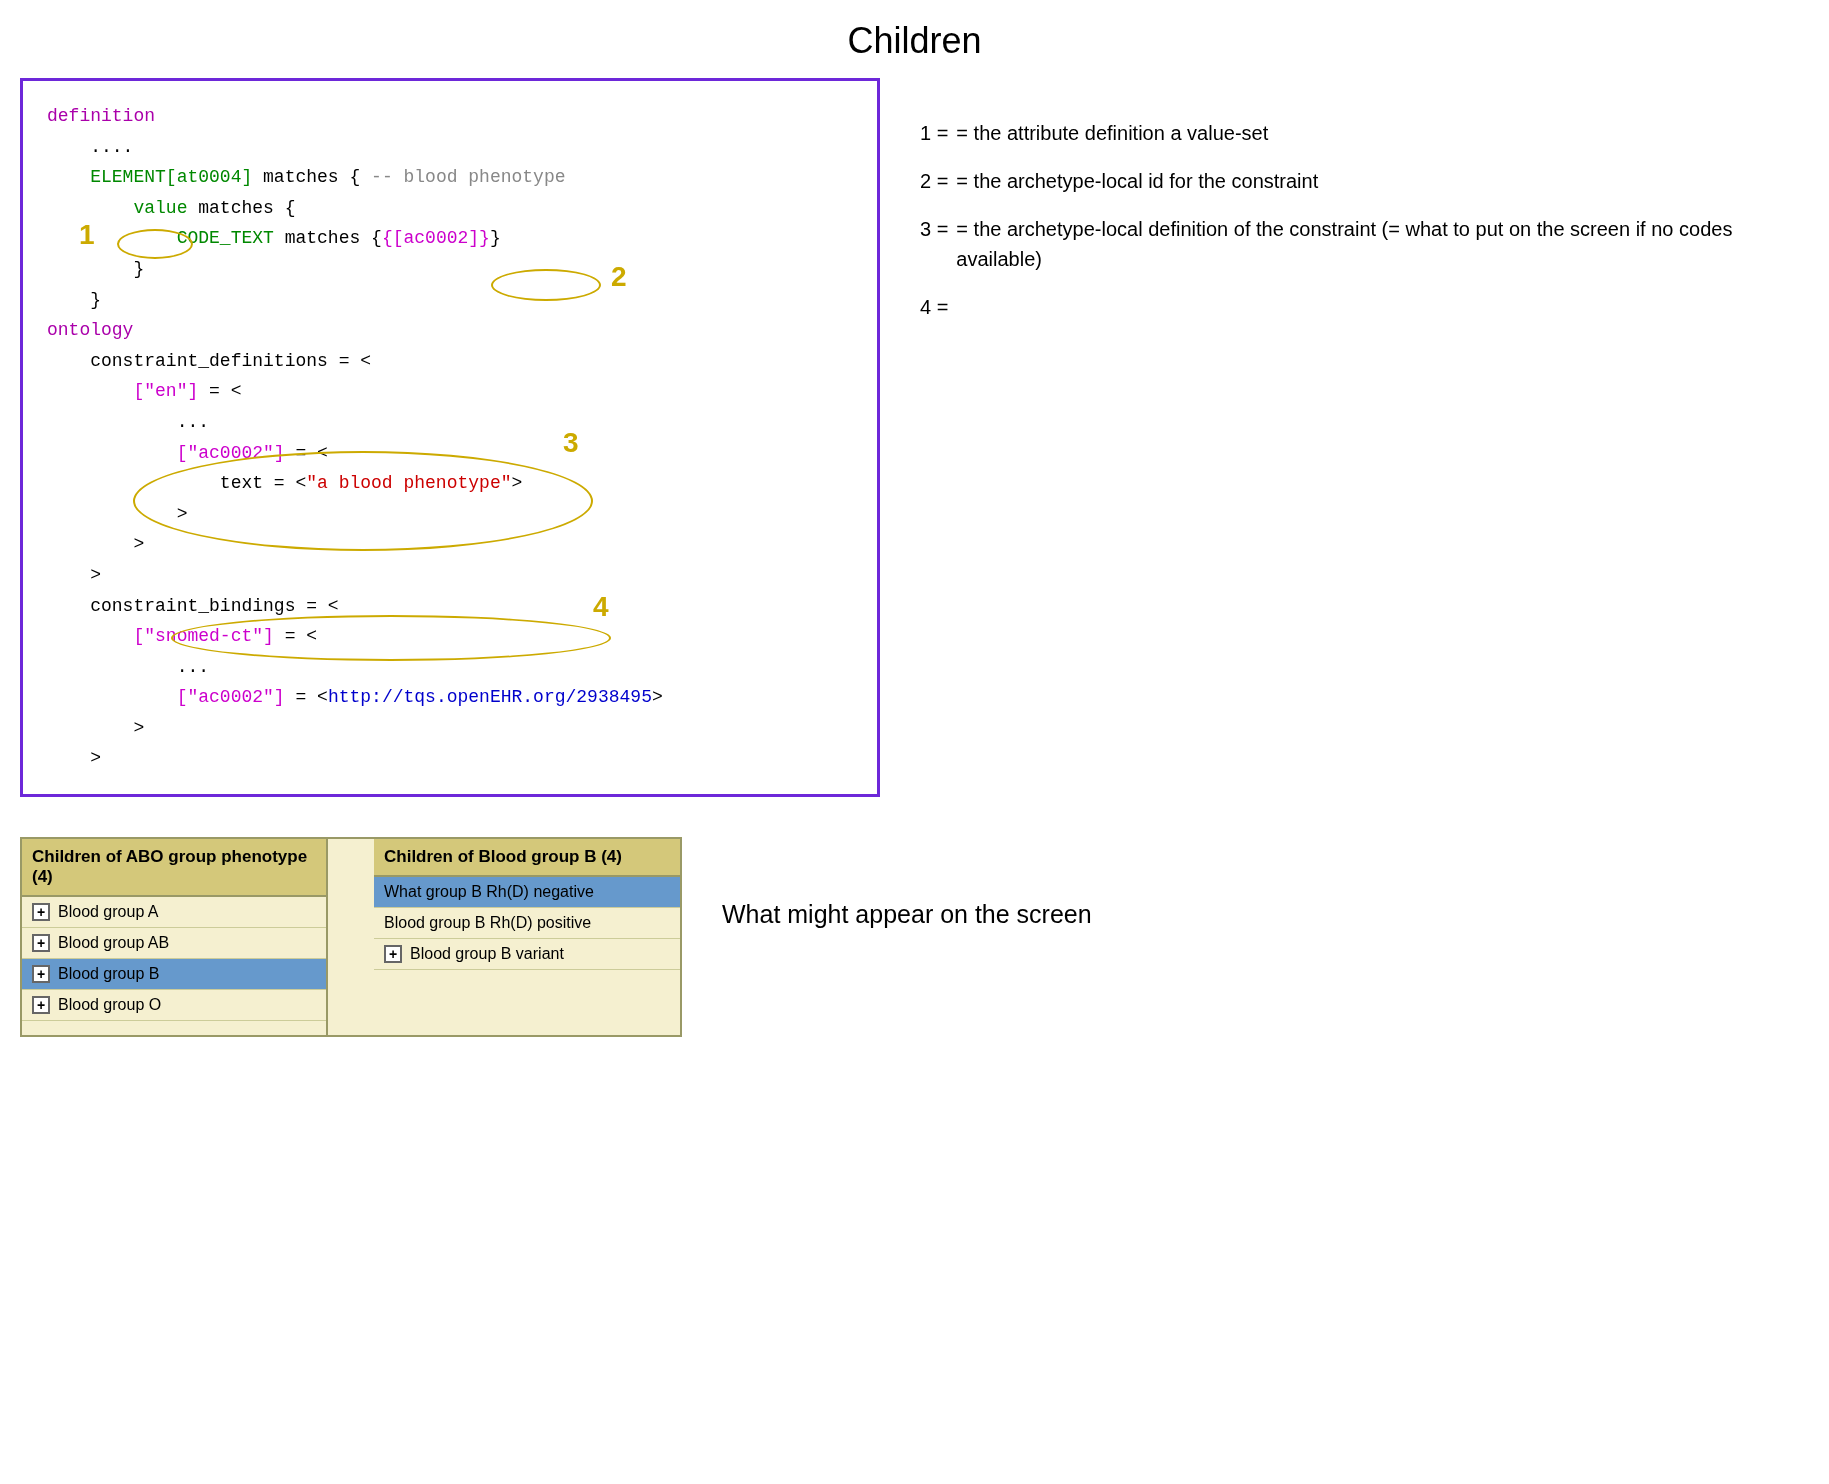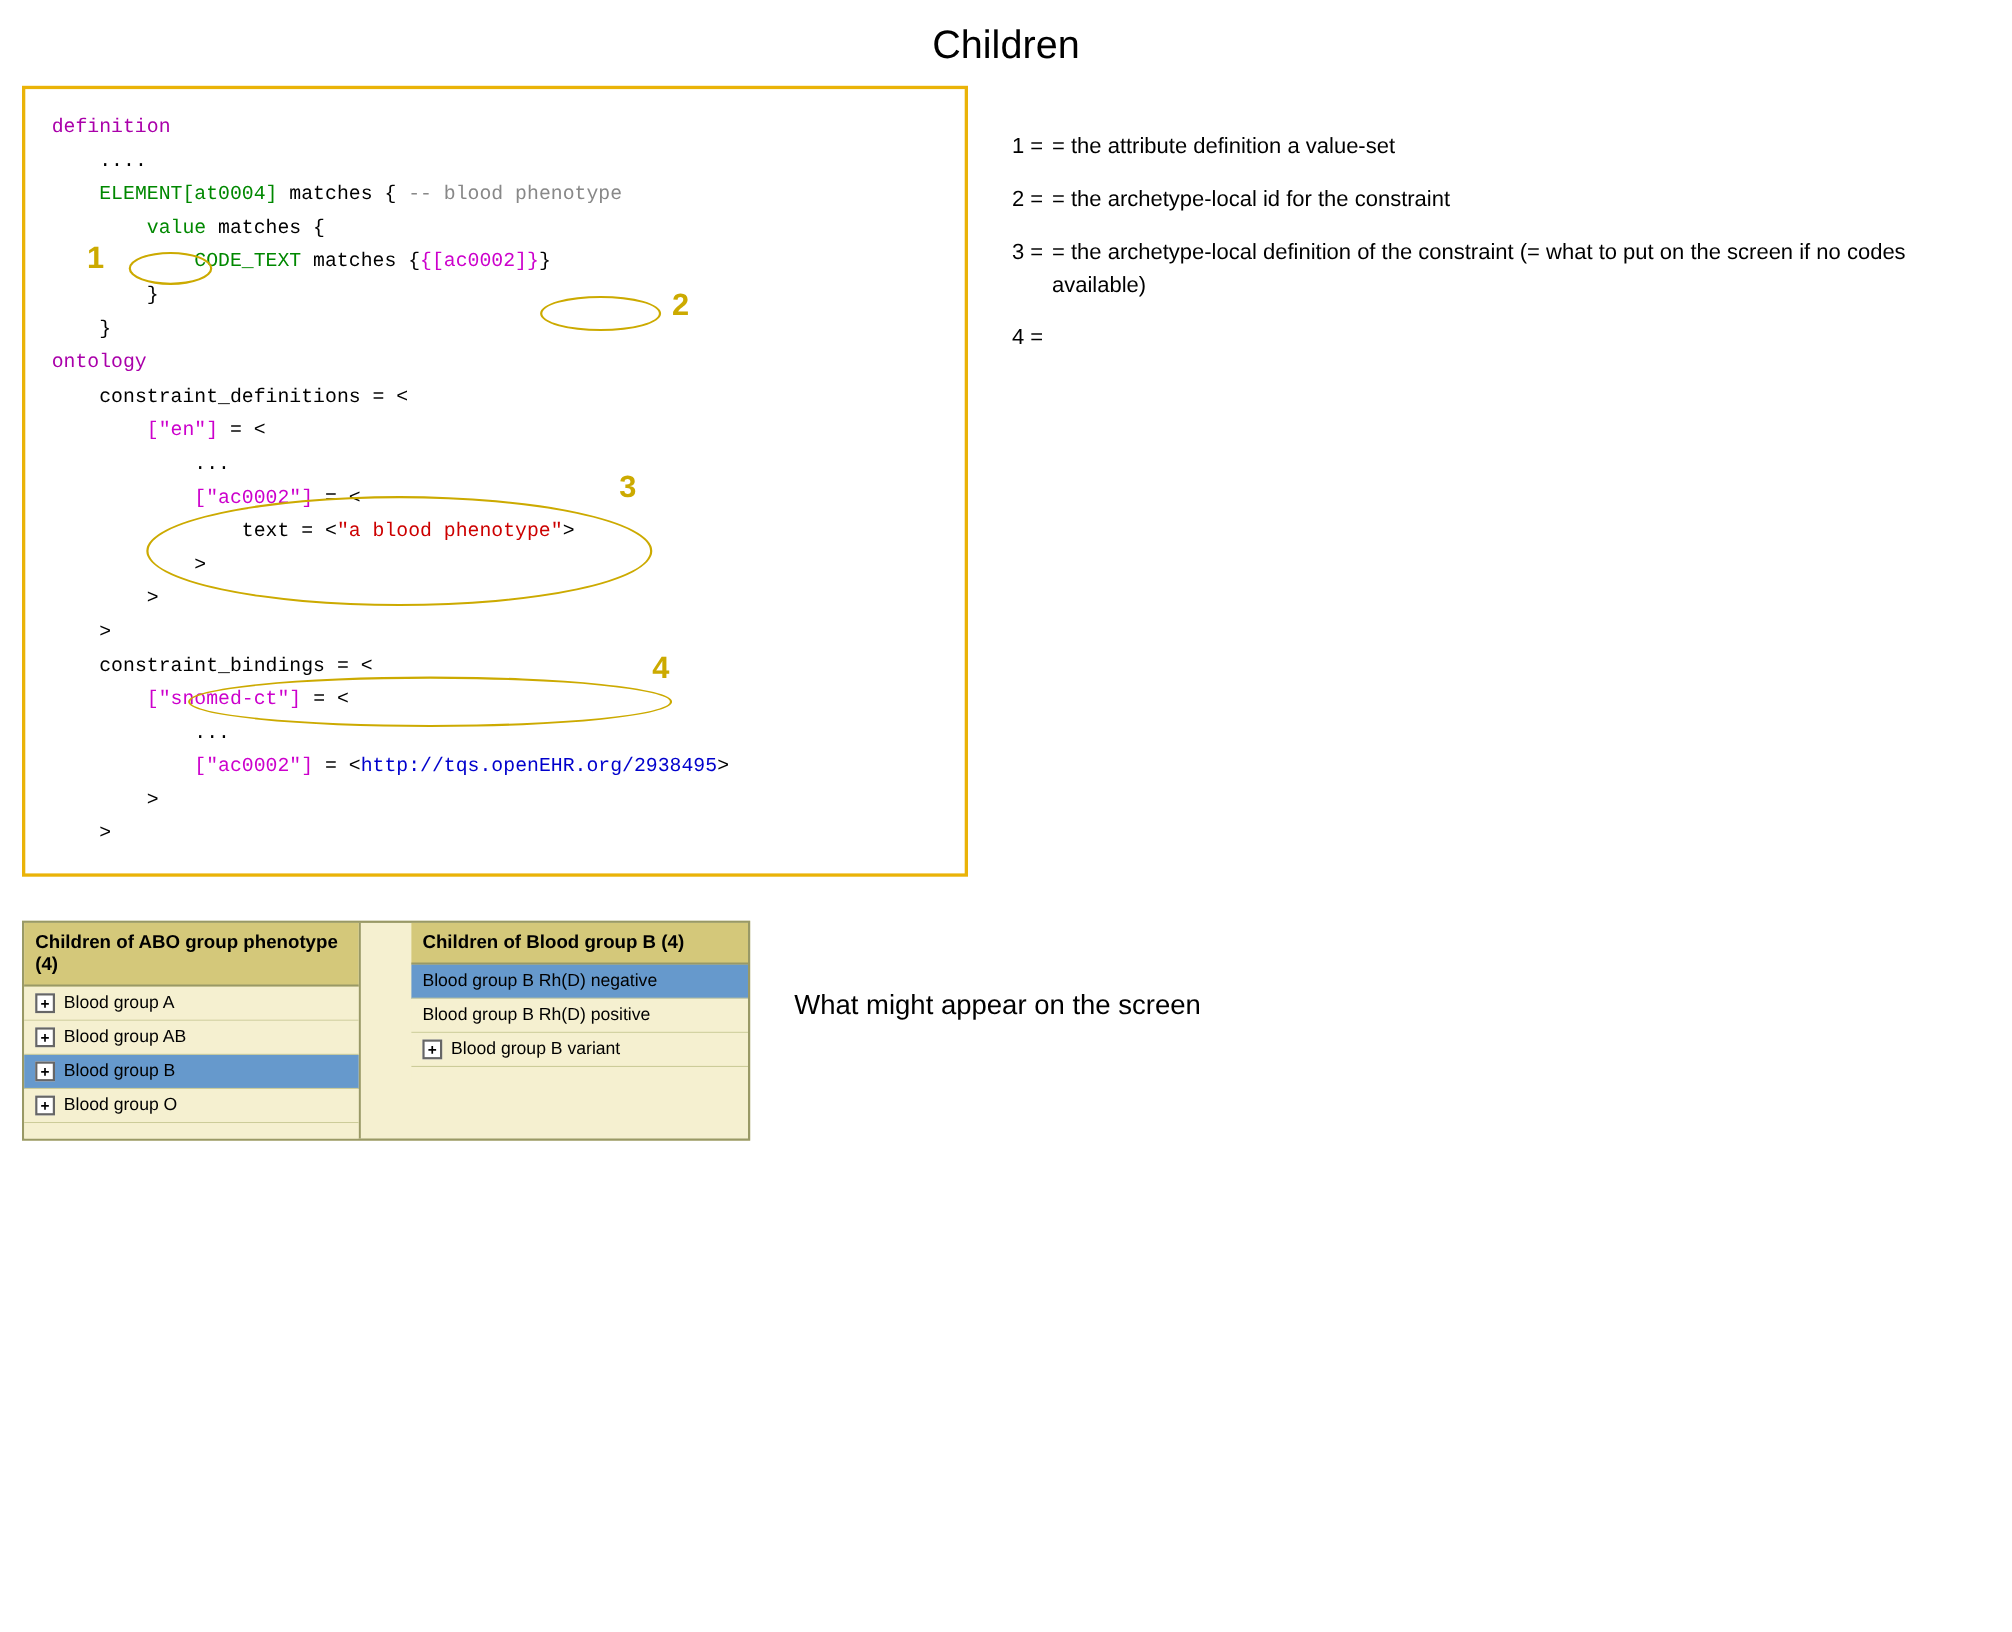--- a/index.html
+++ b/index.html
@@ -24,21 +24,21 @@
     
     .main-layout {
       display: flex;
       gap: 40px;
       align-items: flex-start;
       margin-bottom: 40px;
     }
 
     
     .code-box {
-      border: 3px solid #eab308;
+      border: 3px solid #6d28d9;
       padding: 20px 24px;
       background: #fff;
       width: 860px;
       min-height: 640px;
       position: relative;
       flex-shrink: 0;
     }
 
     .code-content {
       font-family: 'Courier New', Courier, monospace;
@@ -283,21 +283,21 @@
       <div class="table-row">
         <span class="expand-icon">+</span>
         <span>Blood group O</span>
       </div>
       <div class="table-footer"></div>
     </div>
 
     <div class="term-table">
       <div class="table-header">Children of Blood group B (4)</div>
       <div class="table-row selected">
-        <span>Blood group B Rh(D) negative</span>
+        <span>What group B Rh(D) negative</span>
       </div>
       <div class="table-row">
         <span>Blood group B Rh(D) positive</span>
       </div>
       <div class="table-row">
         <span class="expand-icon">+</span>
         <span>Blood group B variant</span>
       </div>
       <div class="table-footer"></div>
     </div>

